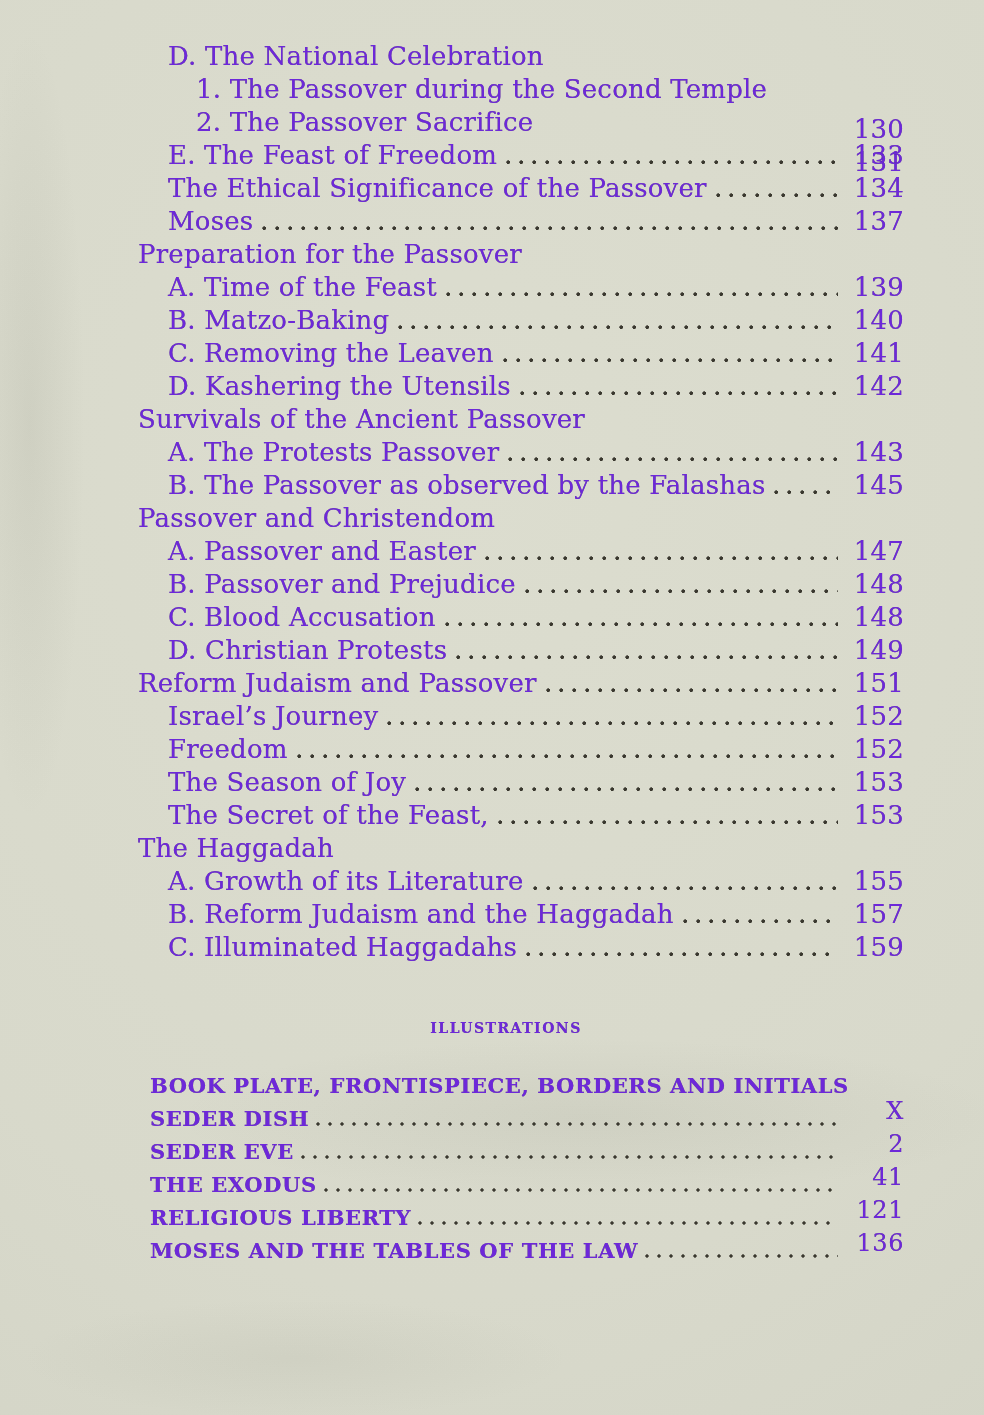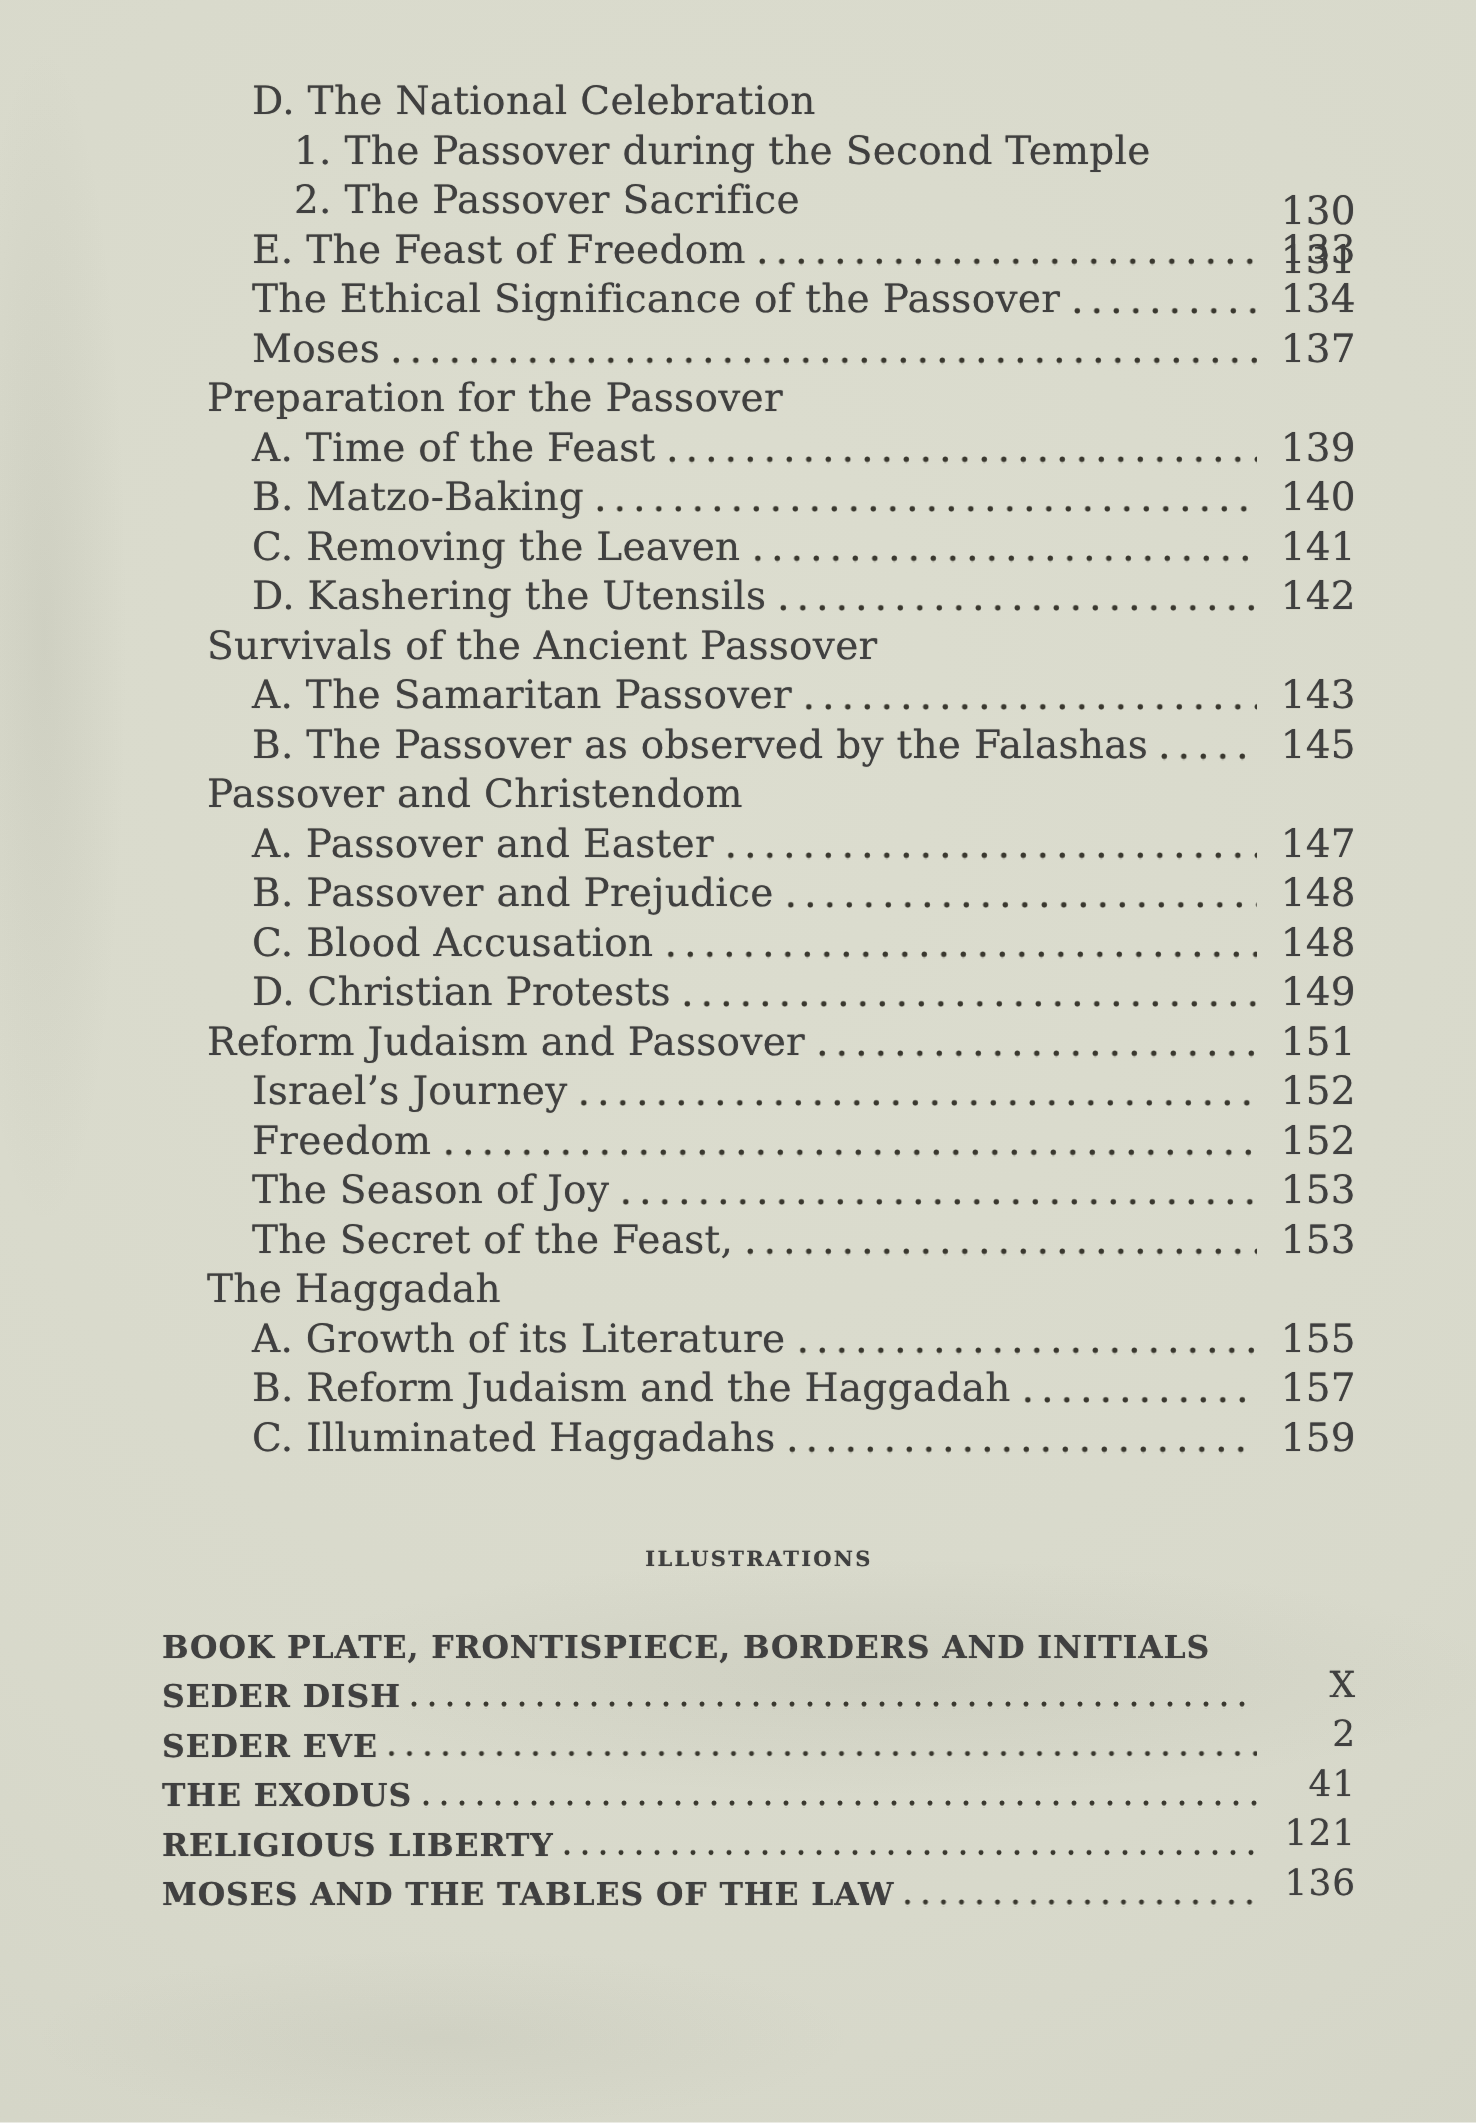--- a/index.html
+++ b/index.html
@@ -23,23 +23,23 @@
     pointer-events: none;
     background:
       radial-gradient(60% 8% at 60% 79%, rgba(120,122,108,0.10), rgba(0,0,0,0) 70%),
       radial-gradient(40% 6% at 30% 96%, rgba(120,122,108,0.08), rgba(0,0,0,0) 70%),
       radial-gradient(8% 40% at 3% 30%, rgba(110,112,98,0.10), rgba(0,0,0,0) 70%);
   }
 
   .content {
     position: absolute;
     left: 108px;
-    top: 52px;
+    top: 40px;
     width: 796px;
-    color: #404040;
+    color: #6d28d9;
     text-shadow: 0 0 0.6px rgba(48,46,39,0.55);
   }
 
   
   .toc .row,
   .ills .row {
     display: flex;
     height: 33px;
     line-height: 33px;
     white-space: nowrap;
@@ -79,20 +79,21 @@
     font-weight: bold;
     letter-spacing: 1.5px;
   }
   .ills {
     margin-top: 24px;
   }
   .ills .row {
     font-size: 21px;
     font-weight: bold;
     letter-spacing: 0.6px;
+    margin-left: 42px;
   }
   .ills .dots {
     margin: 0 10px 8px 7px;
     background-image: radial-gradient(circle at 2px 2px, #3a382f 1.4px, rgba(0,0,0,0) 1.9px);
     background-size: 12px 5px;
   }
   .ills .pagenum {
     font-size: 24px;
     font-weight: normal;
     transform: translateY(-7px); 
@@ -154,21 +155,21 @@
       </div>
       <div class="row indent-1">
         <span class="label">D. Kashering the Utensils</span>
         <span class="dots"></span>
         <span class="pagenum">142</span>
       </div>
       <div class="row indent-0">
         <span class="label">Survivals of the Ancient Passover</span>
       </div>
       <div class="row indent-1">
-        <span class="label">A. The Samaritan Passover</span>
+        <span class="label">A. The Protests Passover</span>
         <span class="dots"></span>
         <span class="pagenum">143</span>
       </div>
       <div class="row indent-1">
         <span class="label">B. The Passover as observed by the Falashas</span>
         <span class="dots"></span>
         <span class="pagenum">145</span>
       </div>
       <div class="row indent-0">
         <span class="label">Passover and Christendom</span>

